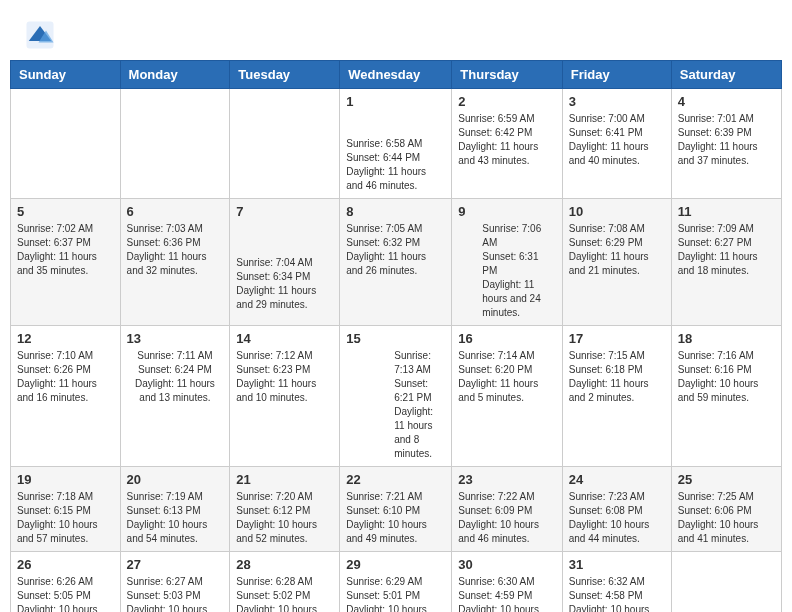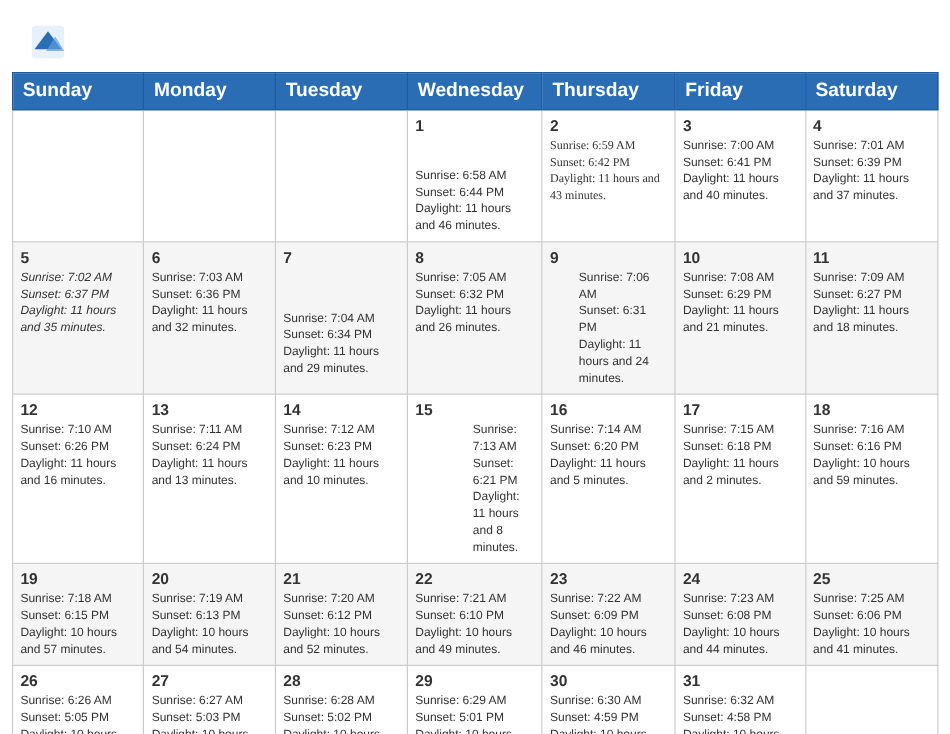--- a/index.html
+++ b/index.html
@@ -56,21 +56,21 @@
     .calendar {
       width: 100%;
       border-collapse: collapse;
       margin: 5px 0;
     }
     .calendar th {
       background-color: #2a6db5;
       color: #fff;
       text-align: left;
       padding: 6px 8px;
-      font-size: 16px;
+      font-size: 13px;
       font-weight: bold;
       border: 1px solid #1e5a9e;
     }
     .calendar td {
       border: 1px solid #ccc;
       vertical-align: top;
       padding: 5px 6px;
       font-size: 10.5px;
       color: #333;
       width: 113px;
@@ -134,41 +134,41 @@
         <td class="empty-cell"></td>
         <td class="empty-cell"></td>
         <td>
           <span class="day-number">1</span>
           <div class="day-info" style="white-space: pre-line; margin-top: 28px;">Sunrise: 6:58 AM
 Sunset: 6:44 PM
 Daylight: 11 hours and 46 minutes.</div>
         </td>
         <td>
           <span class="day-number">2</span>
-          <div class="day-info" style="white-space: pre-line; font-family: Liberation Serif, serif;">Sunrise: 6:59 AM
+          <div class="day-info" style="white-space: pre-line;">Sunrise: 6:59 AM
 Sunset: 6:42 PM
 Daylight: 11 hours and 43 minutes.</div>
         </td>
         <td>
           <span class="day-number">3</span>
           <div class="day-info" style="white-space: pre-line;">Sunrise: 7:00 AM
 Sunset: 6:41 PM
 Daylight: 11 hours and 40 minutes.</div>
         </td>
         <td>
           <span class="day-number">4</span>
           <div class="day-info" style="white-space: pre-line;">Sunrise: 7:01 AM
 Sunset: 6:39 PM
 Daylight: 11 hours and 37 minutes.</div>
         </td>
       </tr>
       <tr>
         <td>
           <span class="day-number">5</span>
-          <div class="day-info" style="white-space: pre-line; font-style: italic;">Sunrise: 7:02 AM
+          <div class="day-info" style="white-space: pre-line;">Sunrise: 7:02 AM
 Sunset: 6:37 PM
 Daylight: 11 hours and 35 minutes.</div>
         </td>
         <td>
           <span class="day-number">6</span>
           <div class="day-info" style="white-space: pre-line;">Sunrise: 7:03 AM
 Sunset: 6:36 PM
 Daylight: 11 hours and 32 minutes.</div>
         </td>
         <td>
@@ -204,21 +204,21 @@
       </tr>
       <tr>
         <td>
           <span class="day-number">12</span>
           <div class="day-info" style="white-space: pre-line;">Sunrise: 7:10 AM
 Sunset: 6:26 PM
 Daylight: 11 hours and 16 minutes.</div>
         </td>
         <td>
           <span class="day-number">13</span>
-          <div class="day-info" style="white-space: pre-line;">Sunrise: 7:11 AM
+          <div class="day-info" style="white-space: pre-line; text-align: center;">Sunrise: 7:11 AM
 Sunset: 6:24 PM
 Daylight: 11 hours and 13 minutes.</div>
         </td>
         <td>
           <span class="day-number">14</span>
           <div class="day-info" style="white-space: pre-line;">Sunrise: 7:12 AM
 Sunset: 6:23 PM
 Daylight: 11 hours and 10 minutes.</div>
         </td>
         <td>

